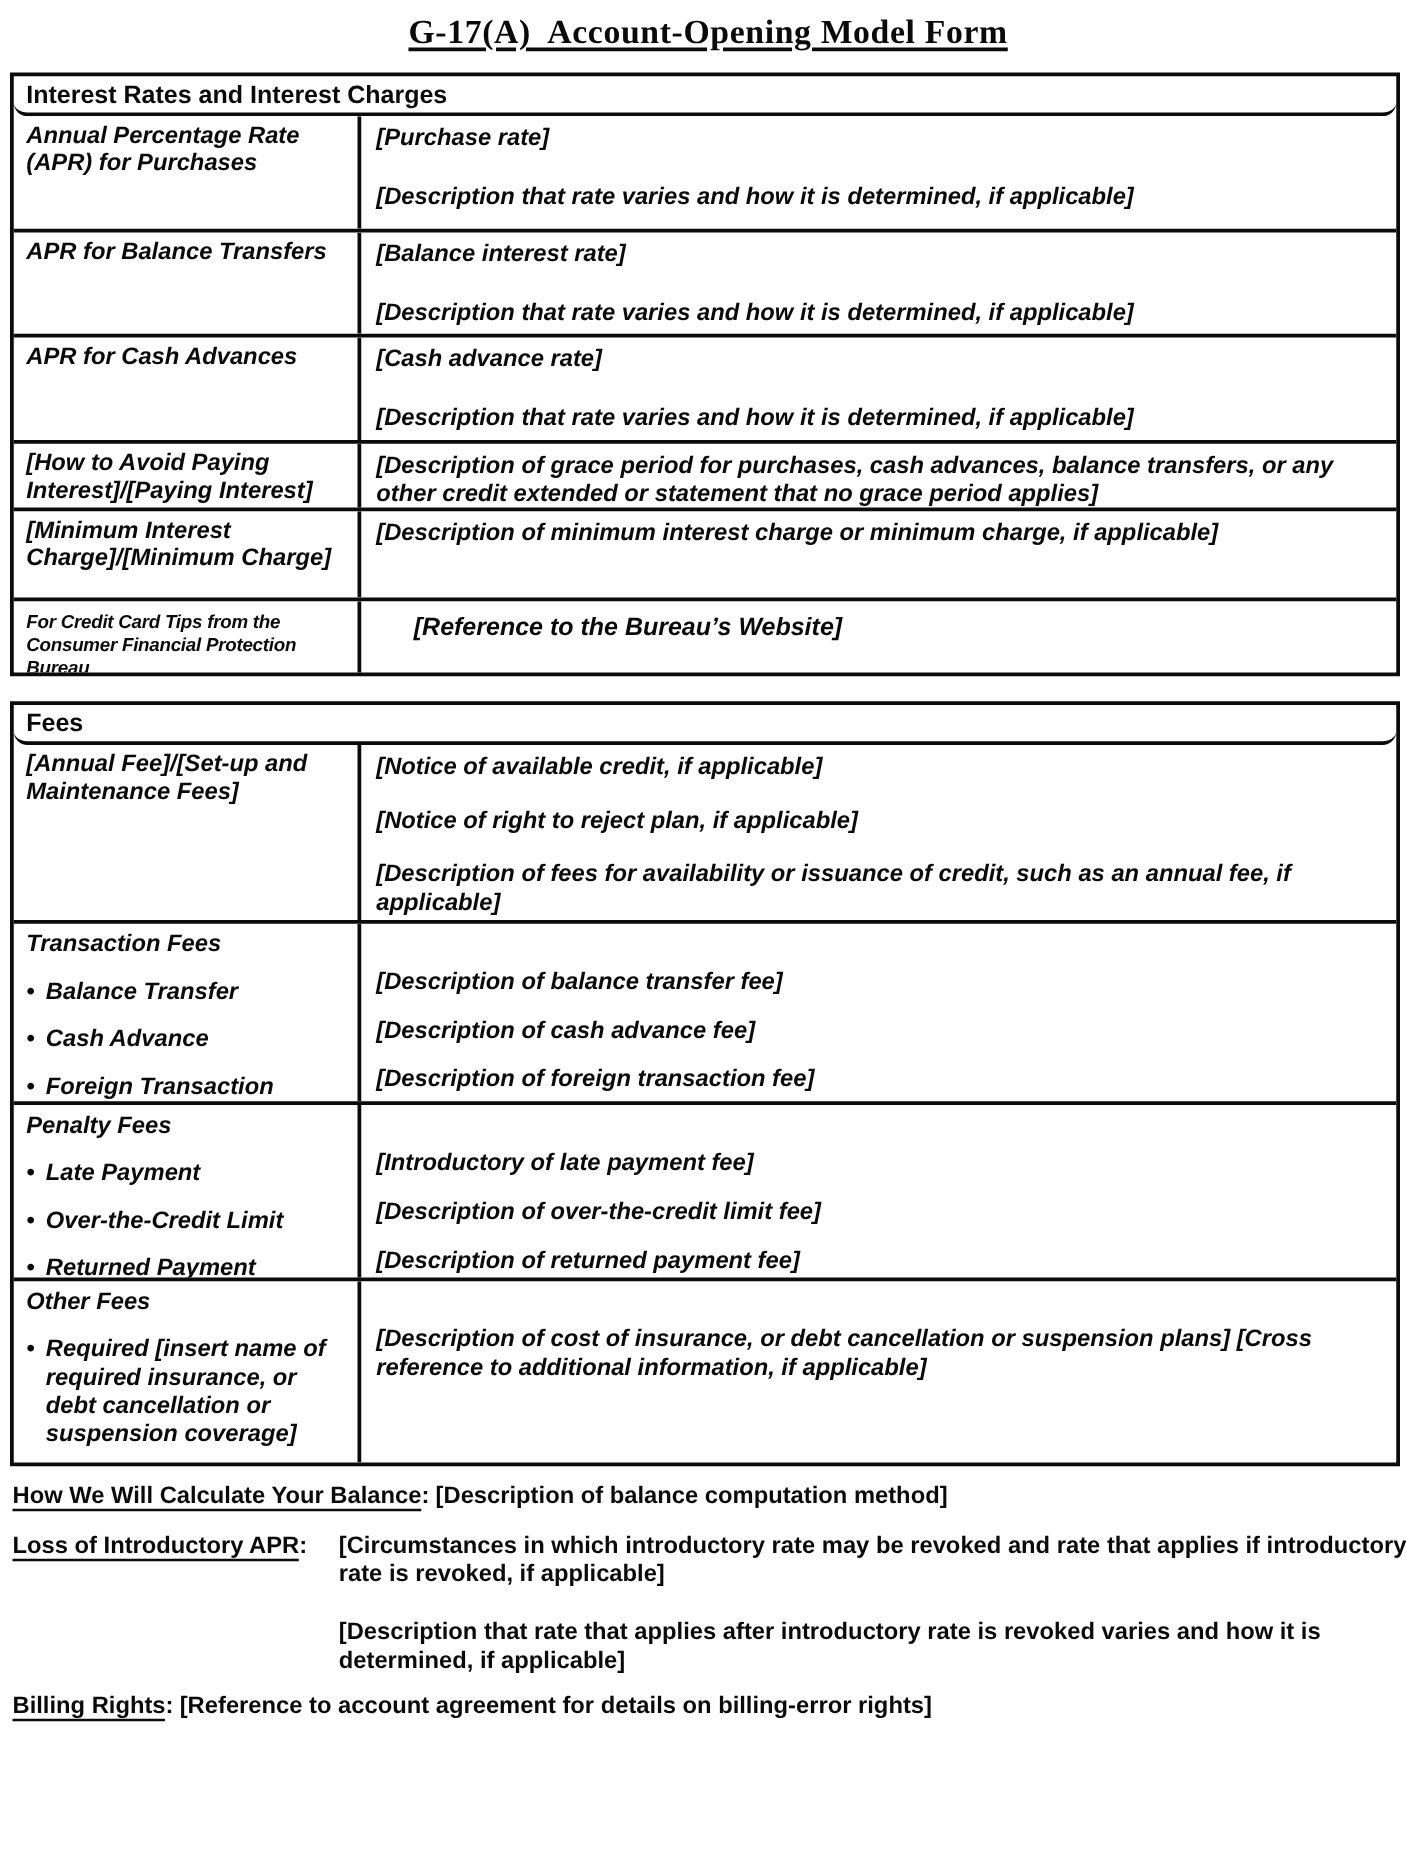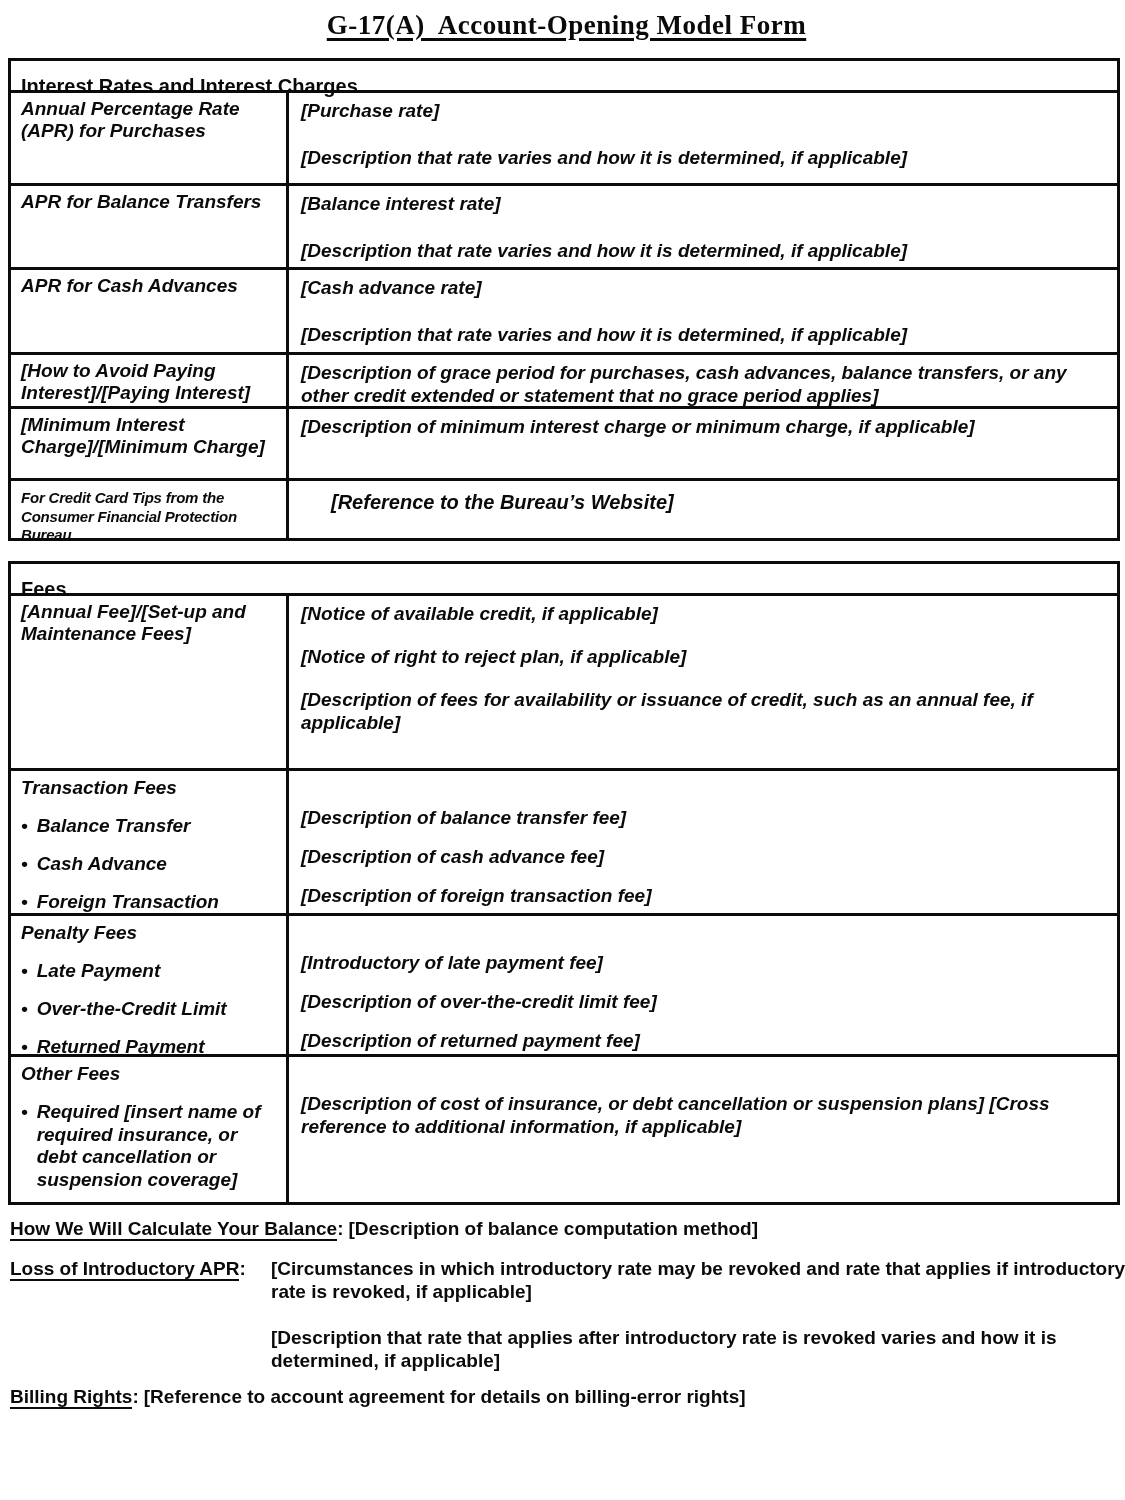--- a/index.html
+++ b/index.html
@@ -18,33 +18,33 @@
     font-family:"Liberation Serif", serif;
     font-size:27px; font-weight:bold; text-align:center;
     white-space:pre; letter-spacing:.5px;
     text-decoration:underline; text-decoration-thickness:3px; text-underline-offset:4px;
     margin-bottom:17px;
   }
 
   
   .tbl { width:1112px; border:3px solid #0b0b0b; background:#fff; }
   .thead {
-    height:32px; padding:12px 0 0 10px;
-    font-size:20px; line-height:27px; border-bottom:3px solid #0b0b0b;
+    height:32px; padding:2px 0 0 10px;
+    font-size:20px; line-height:27px; border-bottom:3px solid #0b0b0b;border-radius:11px;
   }
   .row { display:grid; grid-template-columns:278px 1fr; overflow:hidden;font-style:italic; }
   .row + .row { border-top:3px solid #0b0b0b; }
   .lc { border-right:3px solid #0b0b0b; padding:5px 14px 0 10px; font-size:19px; line-height:22px; }
   .rc { padding:6px 10px 0 12px; font-size:19px; line-height:23px; }
   .rc p { max-width:780px; }
   .rc p + p { margin-top:24px; }
 
   .t1 .r1{height:90px} .t1 .r2{height:84px} .t1 .r3{height:85px}
   .t1 .r4{height:133px} .t1 .r5{height:54px} .t1 .r6{height:72px} .t1 .r7{height:60px}
-  .t2 .r1{height:172px} .t2 .r2{height:145px} .t2 .r3{height:141px} .t2 .r4{height:148px}
+  .t2 .r1{height:140px} .t2 .r2{height:145px} .t2 .r3{height:141px} .t2 .r4{height:148px}
 
   
   .lc.small { font-size:15px; line-height:18.5px; padding-top:8px; letter-spacing:-.2px; }
   .rc.ref { padding:10px 10px 0 42px; font-size:20px; }
 
   
   .rh { line-height:23px; }
   .bi { display:flex; gap:9px; margin-top:16px; line-height:22px; }
   .bi .b { flex:0 0 auto; }
   .bi:first-of-type { margin-top:7px; }

